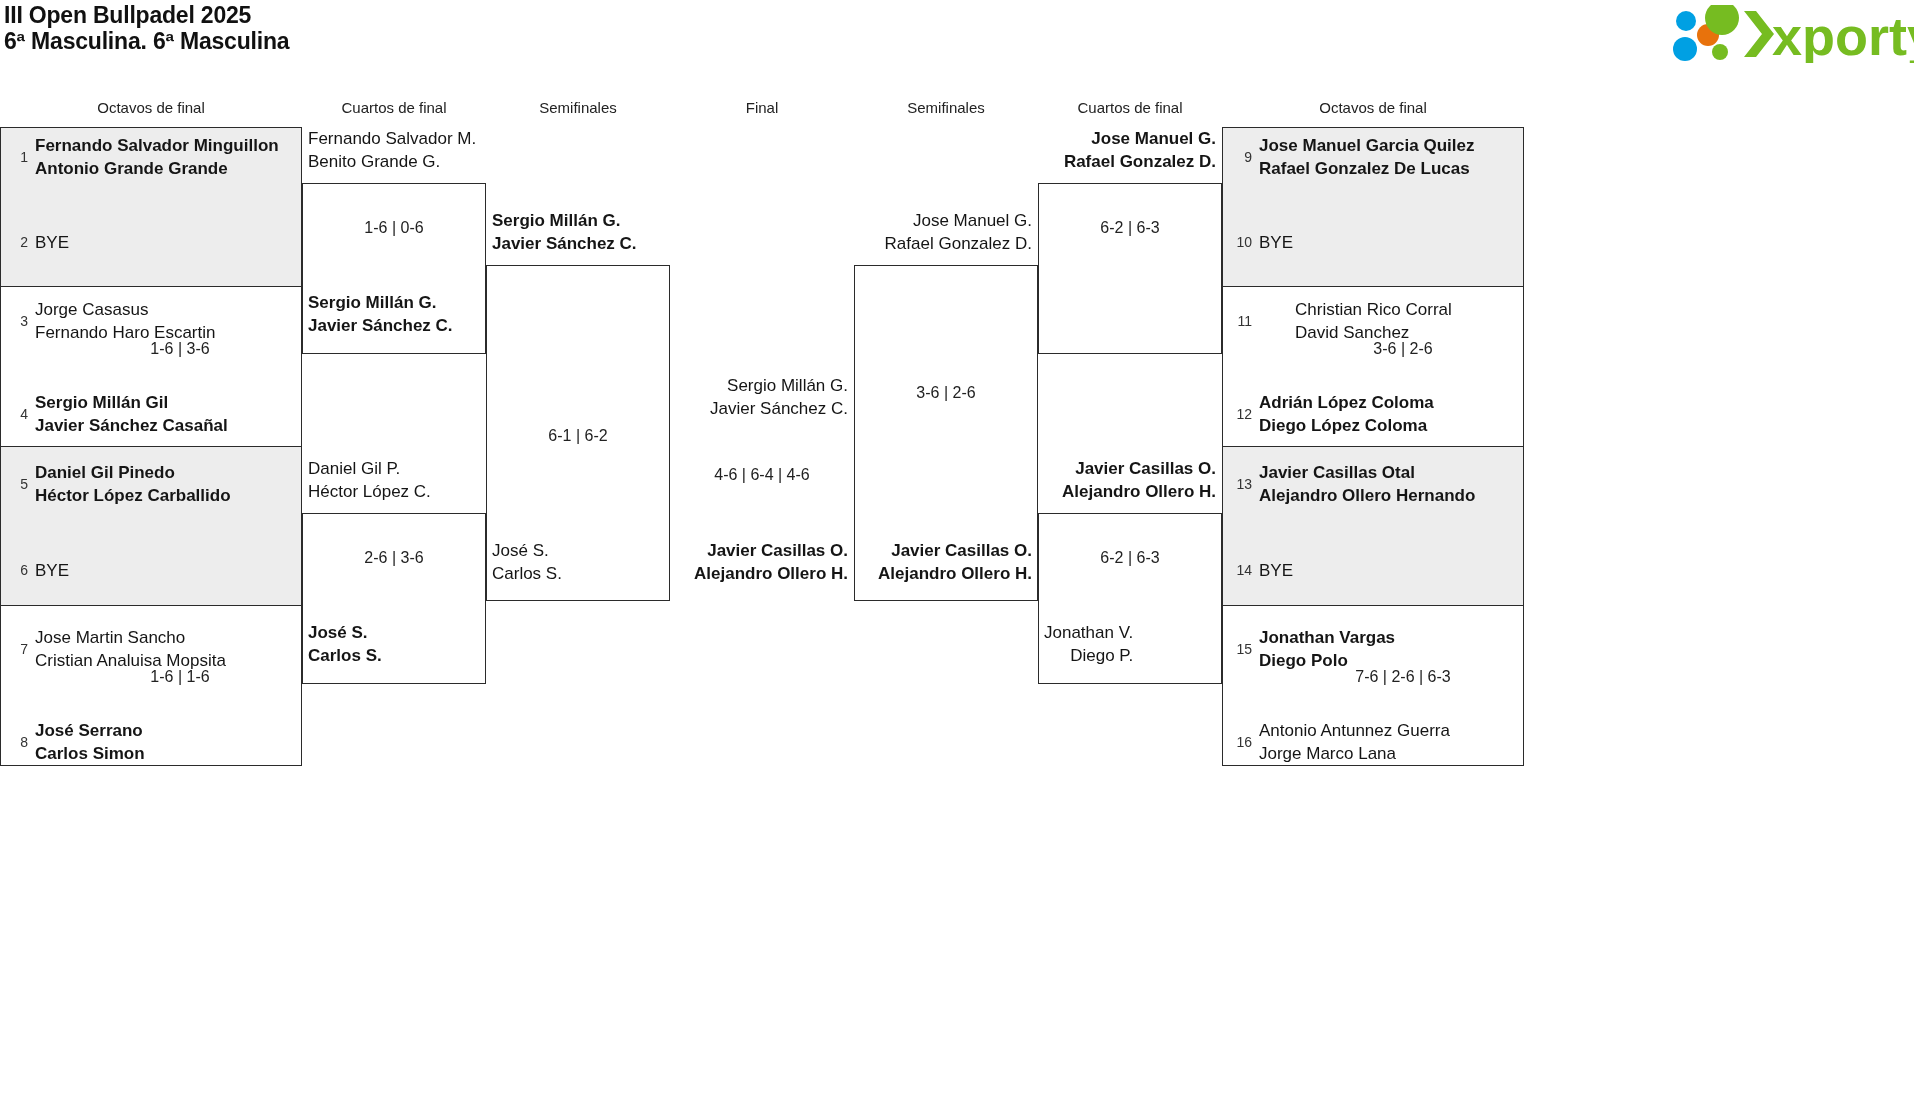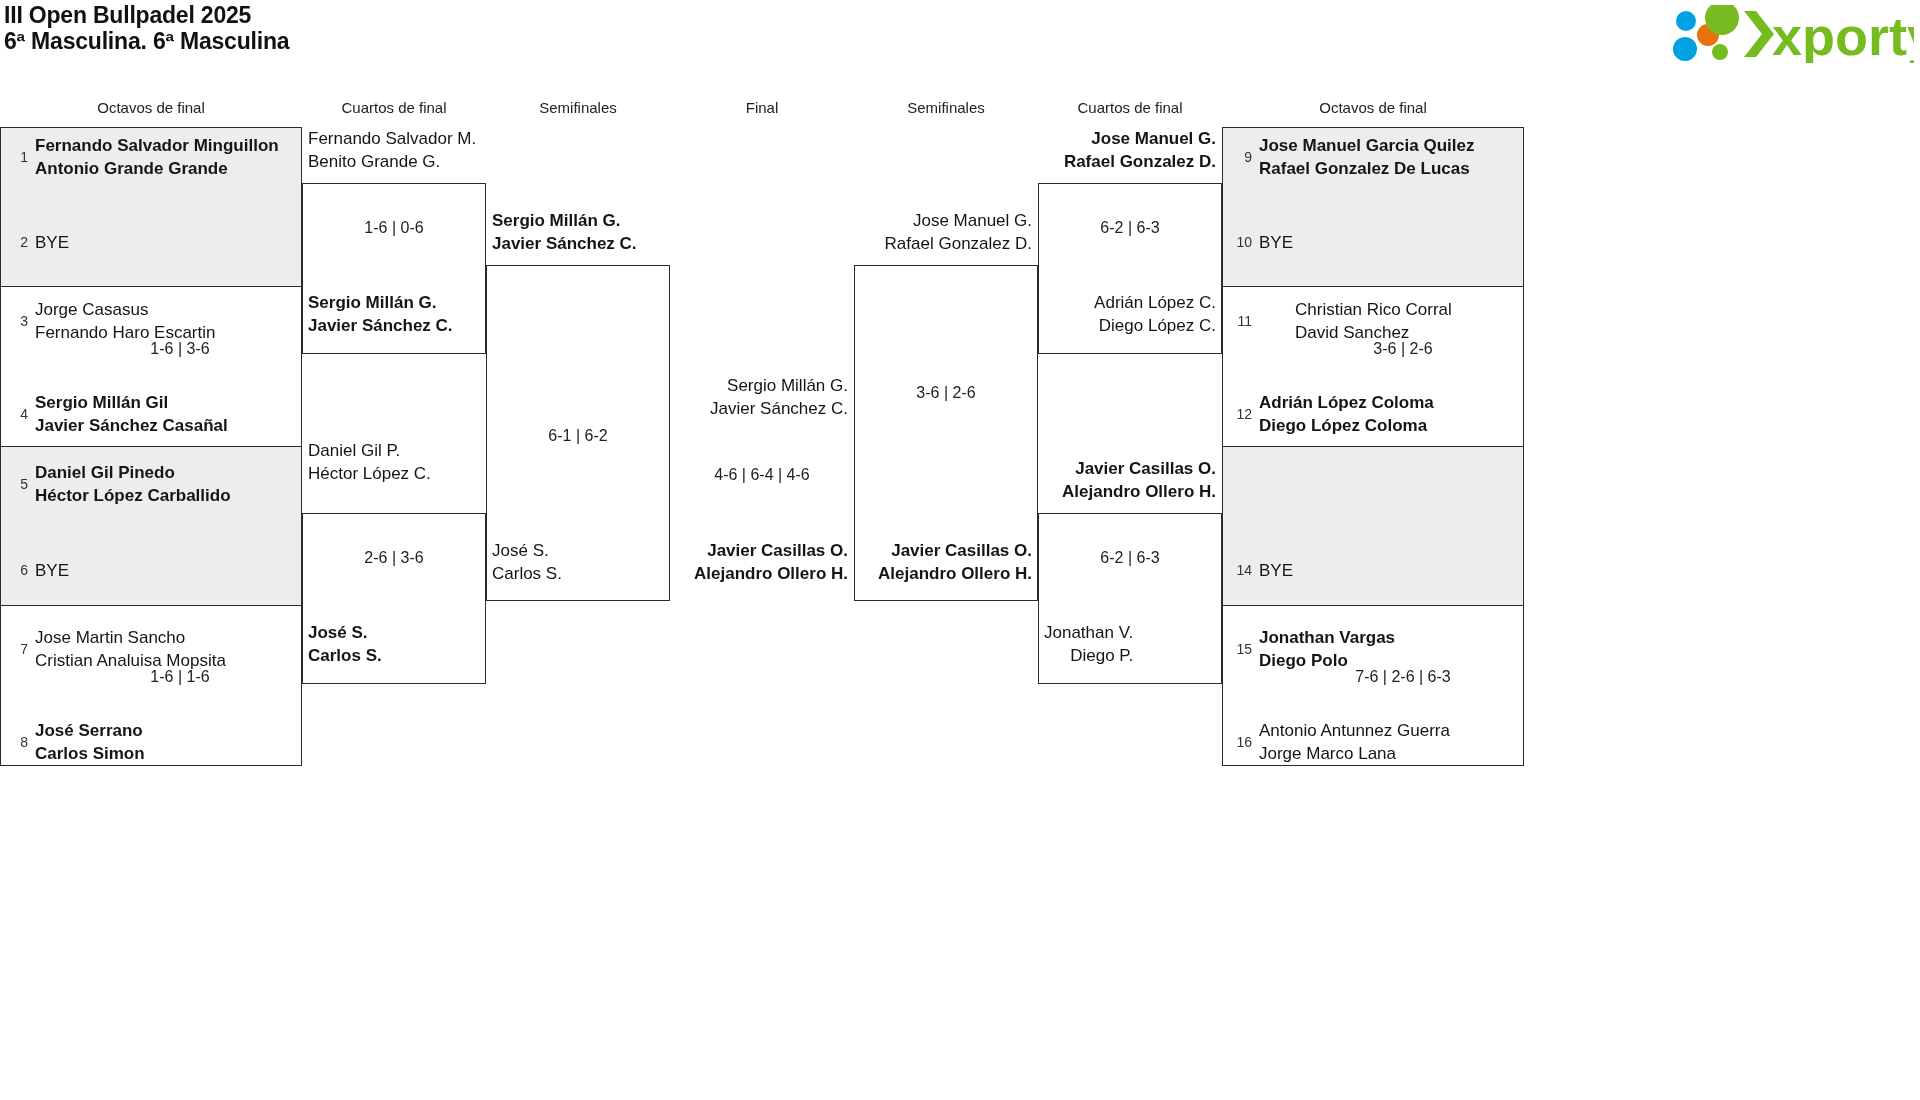--- a/index.html
+++ b/index.html
@@ -162,21 +162,21 @@
     </span>
   </div>
   <div class="score" style="left:302px;top:219px;width:184px;">1-6 | 0-6</div>
   <div class="slot win" style="left:302px;top:290px;width:184px;height:48px;">
     <span class="names">
       <span class="n">Sergio Millán G.</span>
       <span class="n">Javier Sánchez C.</span>
     </span>
   </div>
 
-  <div class="slot" style="left:302px;top:438px;width:184px;height:48px;">
+  <div class="slot" style="left:302px;top:456px;width:184px;height:48px;">
     <span class="names">
       <span class="n">Daniel Gil P.</span>
       <span class="n">Héctor López C.</span>
     </span>
   </div>
   <div class="score" style="left:302px;top:549px;width:184px;">2-6 | 3-6</div>
   <div class="slot win" style="left:302px;top:620px;width:184px;height:48px;">
     <span class="names">
       <span class="n">José S.</span>
       <span class="n">Carlos S.</span>
@@ -232,26 +232,20 @@
   <div class="frame" style="left:1038px;top:183px;width:184px;height:171px;"></div>
   <div class="frame" style="left:1038px;top:513px;width:184px;height:171px;"></div>
 
   <div class="slot rt win" style="left:1038px;top:126px;width:184px;height:48px;justify-content:flex-end;">
     <span class="names">
       <span class="n">Jose Manuel G.</span>
       <span class="n">Rafael Gonzalez D.</span>
     </span>
   </div>
   <div class="score" style="left:1038px;top:219px;width:184px;">6-2 | 6-3</div>
-  <div class="slot rt" style="left:1038px;top:290px;width:184px;height:48px;justify-content:flex-end;">
-    <span class="names">
-      <span class="n">Adrián López C.</span>
-      <span class="n">Diego López C.</span>
-    </span>
-  </div>
 
   <div class="slot rt win" style="left:1038px;top:456px;width:184px;height:48px;justify-content:flex-end;">
     <span class="names">
       <span class="n">Javier Casillas O.</span>
       <span class="n">Alejandro Ollero H.</span>
     </span>
   </div>
   <div class="score" style="left:1038px;top:549px;width:184px;">6-2 | 6-3</div>
   <div class="slot rt" style="left:1038px;top:620px;width:176px;height:48px;">
     <span class="names">
@@ -290,20 +284,27 @@
     </span>
   </div>
   <div class="score" style="left:1284px;top:340px;width:238px;">3-6 | 2-6</div>
   <div class="slot win" style="left:1224px;top:389px;width:298px;height:50px;">
     <span class="seed">12</span>
     <span class="names">
       <span class="n">Adrián López Coloma</span>
       <span class="n">Diego López Coloma</span>
     </span>
   </div>
+  <div class="slot win" style="left:1224px;top:459px;width:298px;height:50px;">
+    <span class="seed">13</span>
+    <span class="names">
+      <span class="n">Javier Casillas Otal</span>
+      <span class="n">Alejandro Ollero Hernando</span>
+    </span>
+  </div>
   <div class="slot bye" style="left:1224px;top:558px;width:298px;height:24px;">
     <span class="seed">14</span>
     <span class="names">
       <span class="n">BYE</span>
     </span>
   </div>
   <div class="slot win" style="left:1224px;top:624px;width:298px;height:50px;">
     <span class="seed">15</span>
     <span class="names">
       <span class="n">Jonathan Vargas</span>

